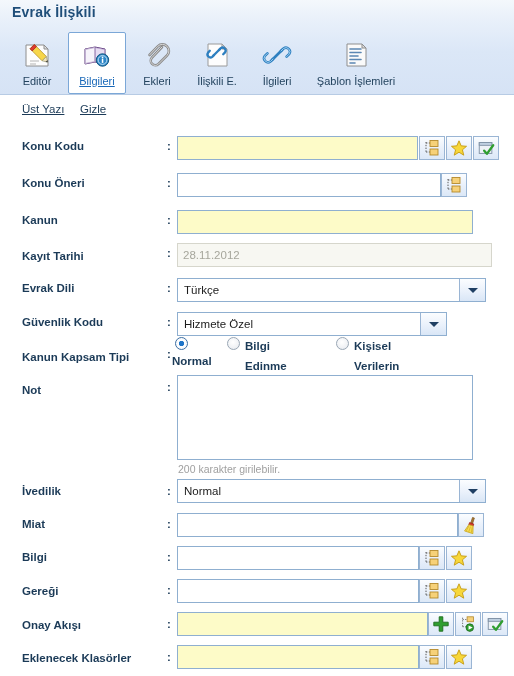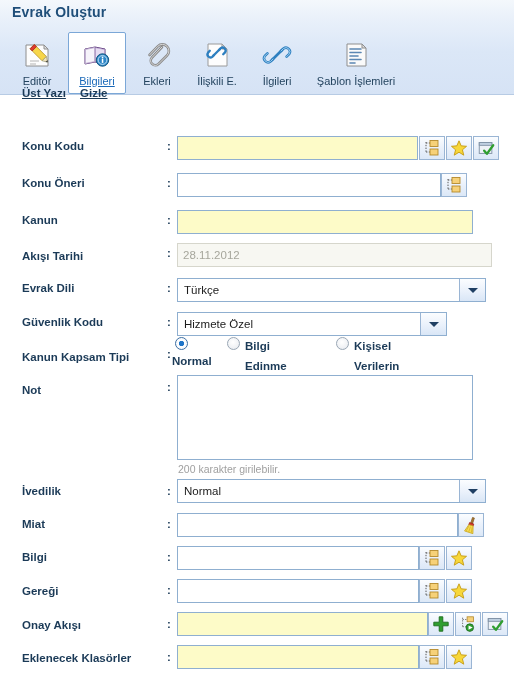--- a/index.html
+++ b/index.html
@@ -62,22 +62,22 @@
   }
   .tab.active {
     background: #ffffff;
     border: 1px solid #7ba7d7;
   }
   .tab.active .tlabel { color: #1968b8; text-decoration: underline; }
 
   
   .linkrow {
     position: absolute;
-    left: 0; top: 84px;
-    width: 430px; height: 22px; font-weight: bold;
+    left: 0; top: 100px;
+    width: 430px; height: 22px;
   }
   .qlink {
     position: absolute;
     font-size: 11.5px;
     color: #1b3a57;
     text-decoration: underline;
     cursor: pointer;
   }
   .qlink.l1 { left: 22px; top: 3px; }
   .qlink.l2 { left: 80px; top: 3px; }
@@ -182,21 +182,21 @@
     position:absolute; left:178px;
     font-size:10.5px; color:#a0a0a0;
   }
 </style>
 </head>
 <body>
 
 <div id="app">
 
   <div class="header">
-    <div class="win-title">Evrak Oluştur</div>
+    <div class="win-title">Evrak İlişkili</div>
 
     <div class="tabstrip">
 
       <div class="tab">
         <span class="ticon">
           <svg width="30" height="30" viewBox="0 0 30 30">
             <polygon points="4,5 22,5 26,9 26,26 4,26" fill="#fdfdfd" stroke="#8e8e8e" stroke-width="1"></polygon>
             <polygon points="22,5 22,9 26,9" fill="#e2e2e2" stroke="#8e8e8e" stroke-width="1"></polygon>
             <line x1="8" y1="21" x2="17" y2="21" stroke="#b5b5b5" stroke-width="1"></line>
             <line x1="8" y1="24" x2="14" y2="24" stroke="#b5b5b5" stroke-width="1"></line>
@@ -343,21 +343,21 @@
       </div>
     </div>
 
     <div class="row">
       <span class="lbl" style="top:92px">Kanun</span>
       <span class="colon" style="top:92px">:</span>
       <input class="fld req" style="top: 88px; width: 296px;" value="">
     </div>
 
     <div class="row">
-      <span class="lbl" style="top:128px">Akışı Tarihi</span>
+      <span class="lbl" style="top:128px">Kayıt Tarihi</span>
       <span class="colon" style="top:125px">:</span>
       <input class="fld dis" style="top: 121px; width: 315px;" readonly="" value="28.11.2012">
     </div>
 
     <div class="row">
       <span class="lbl" style="top:160px">Evrak Dili</span>
       <span class="colon" style="top:160px">:</span>
       <div class="ddwrap" style="top:156px; width:309px;">
         <span class="ddtext">Türkçe</span>
         <span class="ddbtn">

